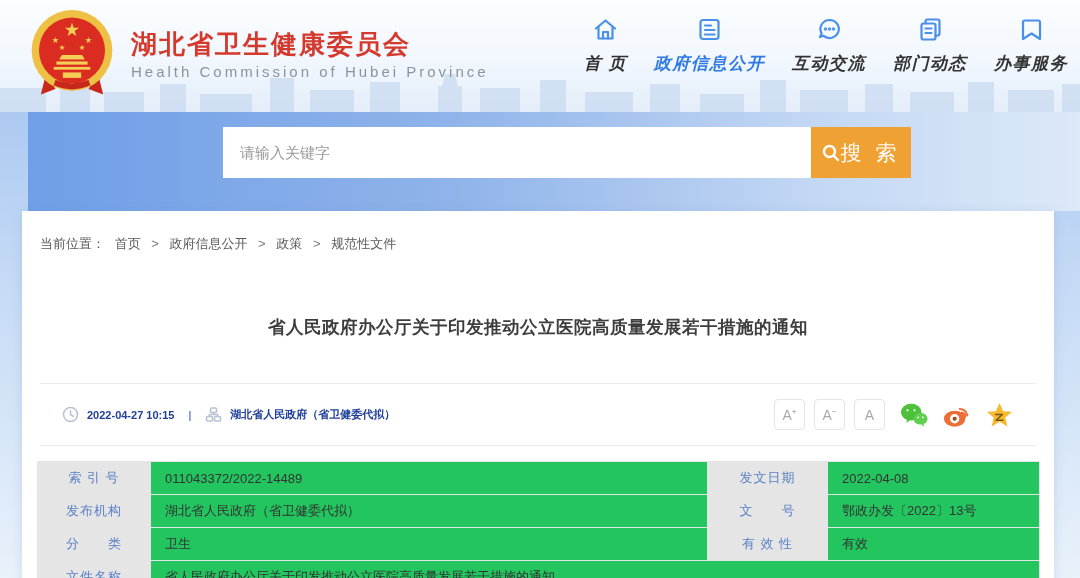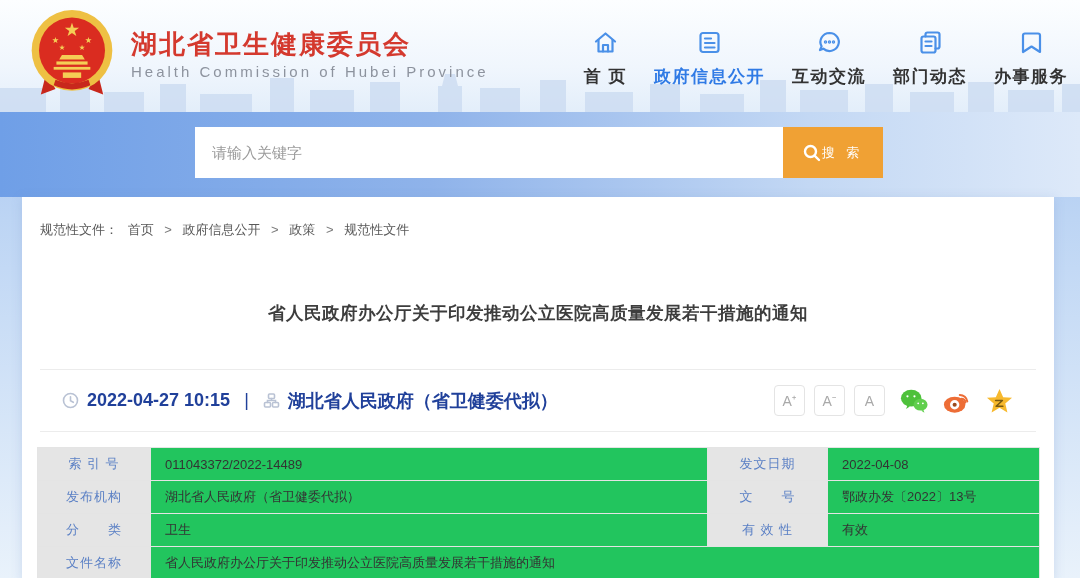--- a/index.html
+++ b/index.html
@@ -10,55 +10,55 @@
   
   .header { position:relative; height:112px;
     background:linear-gradient(180deg,#fcfeff 0%,#f0f6fd 60%,#e3eefa 100%); }
   .skyline { position:absolute; left:0; bottom:0; width:100%; height:38px; opacity:.8; }
   .brand { position:absolute; left:28px; top:8px; display:flex; align-items:center; }
   .emblem { width:88px; height:94px; }
   .brand-text { margin-left:15px; }
   .site-title { font-size:26px; font-weight:900; color:#d4392e; letter-spacing:2px; line-height:1.15; }
   .site-subtitle { font-size:15px; color:#8d939e; letter-spacing:3px; margin-top:3px; }
 
-  .nav { position:absolute; right:12px; top:29px; display:flex; }
+  .nav { position:absolute; right:12px; top:16px; display:flex;font-style:italic; }
   .nav-item { display:flex; flex-direction:column; align-items:center; margin-left:27px; cursor:pointer; }
   .nav-icon { width:27px; height:27px; margin-bottom:9px; }
   .nav-icon svg { width:27px; height:27px; stroke:#4a90e8; fill:none; stroke-width:2.2; stroke-linecap:round; stroke-linejoin:round; }
   .nav-label { font-size:17px; color:#333; font-weight:600; letter-spacing:1.5px; white-space:nowrap; }
   .nav-item.active .nav-label { color:#2f7ae5; }
 
   
-  .search-band { position:relative; height:85px;
-    background:linear-gradient(90deg,#6f9fe7 0%,#8fb3ea 40%,#c3d8f4 75%,#dde9f9 100%); }
+  .search-band { position:relative; height:99px;
+    background:linear-gradient(90deg,#6f9fe7 0%,#8fb3ea 40%,#c3d8f4 75%,#dde9f9 100%);margin-left:28px; }
   .search-wrap { position:absolute; left:195px; top:15px; display:flex; height:51px; }
   .search-input { width:588px; height:51px; border:none; outline:none; padding:0 17px;
     font-size:15px; color:#333; background:#fff; }
   .search-input::placeholder { color:#9a9a9a; }
   .search-btn { width:100px; height:51px; border:none; background:#f0a134; color:#fff;
-    font-size:13px; letter-spacing:4px; display:flex; align-items:center; justify-content:center;
+    font-size:21px; letter-spacing:4px; display:flex; align-items:center; justify-content:center;
     gap:1px; cursor:pointer; }
   .search-btn svg { width:18px; height:18px; stroke:#fff; fill:none; stroke-width:2.4; stroke-linecap:round; }
 
   
   .panel { position:relative; margin-left:22px; width:1032px; min-height:382px; background:#fff;
     box-shadow:0 2px 10px rgba(110,145,200,.25); }
 
   .breadcrumb { padding:24px 18px 0 18px; font-size:13px; color:#595959; }
   .breadcrumb .crumb { cursor:pointer; }
   .breadcrumb .sep { margin:0 7px; color:#7a7a7a; }
   .breadcrumb .prefix { margin-right:6px; }
 
   .doc-title { margin:62px 60px 0 60px; text-align:center; font-size:17.5px;
     font-weight:700; color:#3d3d3d; letter-spacing:.5px; }
 
   .meta-row { margin:44px 18px 0 18px; height:63px; border-top:1px solid #ececec;
     border-bottom:1px solid #ececec; display:flex; align-items:center;
     justify-content:space-between; padding:0 22px; }
-  .meta-left { display:flex; align-items:center; font-size:18px; font-weight:600; color:#20409a; }
+  .meta-left { display:flex; align-items:center; font-size:11px; font-weight:600; color:#20409a; }
   .meta-left svg { width:17px; height:17px; stroke:#b9c2d4; fill:none; stroke-width:1.6; stroke-linecap:round; }
   .meta-ic { display:flex; margin-right:8px; }
   .meta-sep { margin:0 14px; color:#20409a; font-weight:400; }
   .meta-right { display:flex; align-items:center; }
   .font-btn { width:31px; height:31px; margin-left:9px; border:1px solid #e4e4e4; border-radius:4px;
     background:#fff; color:#a9a9a9; font-size:14px; cursor:pointer; line-height:1; }
   .share-ic { margin-left:15px; width:28px; height:26px; cursor:pointer; display:flex; align-items:center; }
 
   
   .doc-table { margin:15px; width:1002px; border-collapse:collapse; table-layout:fixed; }
@@ -183,21 +183,21 @@
           <path d="M11.8 11.8 L16 16"></path>
         </svg>
       <span>搜 索</span>
     </button>
   </div>
 </div>
 
 <div class="panel">
 
   <div class="breadcrumb">
-    <span class="prefix">规范性文件：</span>
+    <span class="prefix">当前位置：</span>
     <span class="crumb">首页</span>
     <span class="sep">&gt;</span>
     <span class="crumb">政府信息公开</span>
     <span class="sep">&gt;</span>
     <span class="crumb">政策</span>
     <span class="sep">&gt;</span>
     <span class="crumb">规范性文件</span>
   </div>
 
   <h1 class="doc-title">省人民政府办公厅关于印发推动公立医院高质量发展若干措施的通知</h1>

